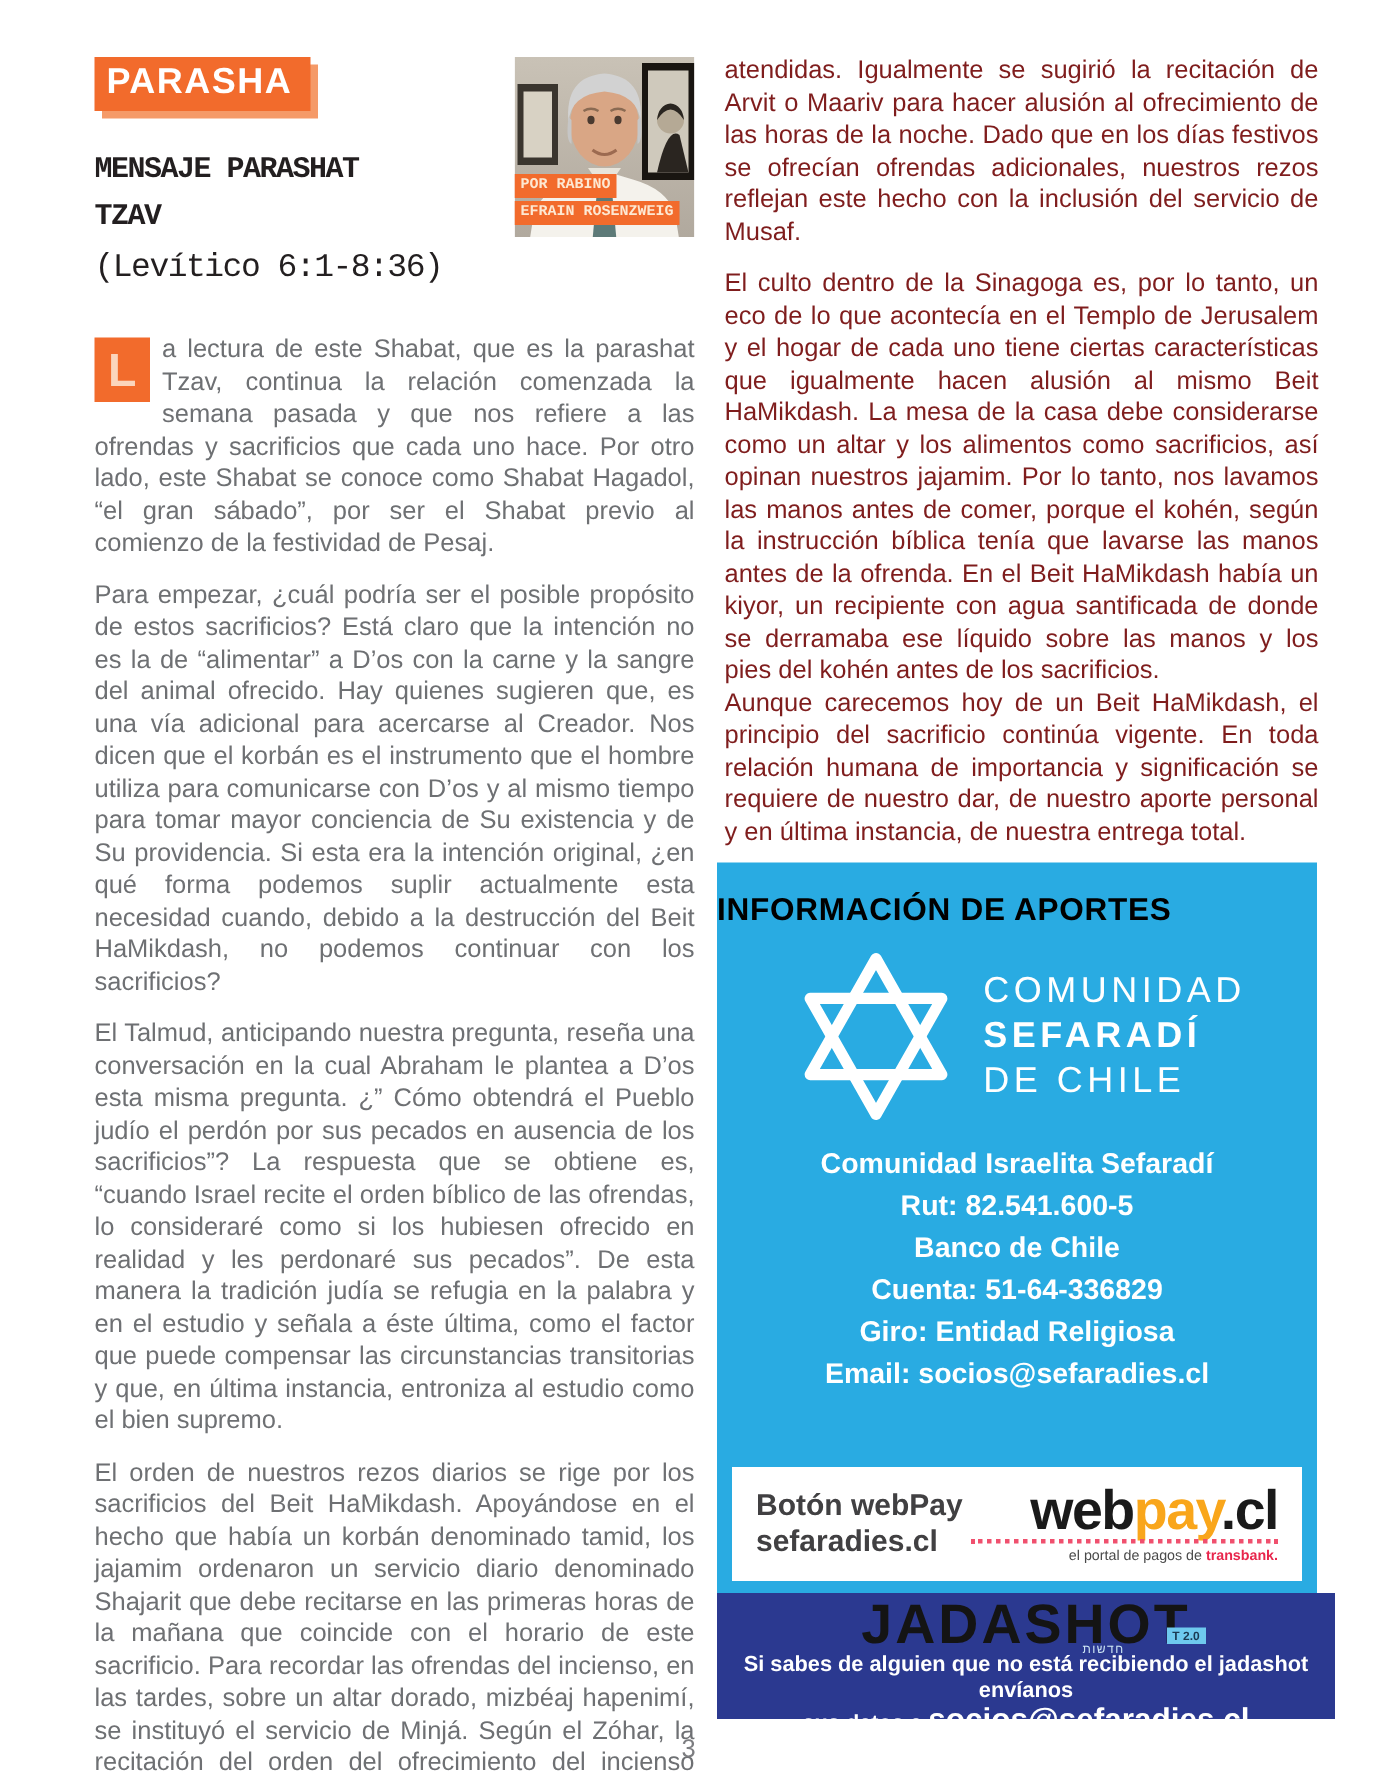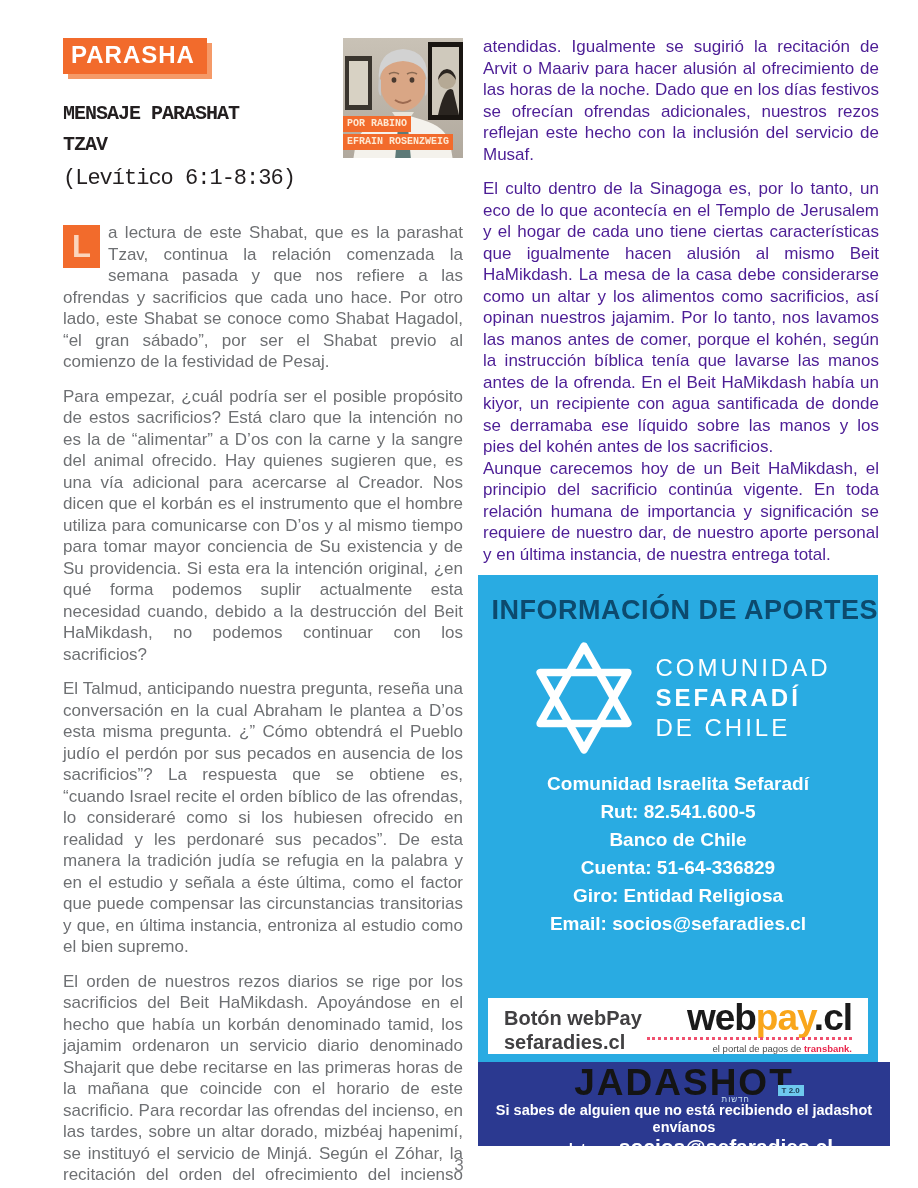--- a/index.html
+++ b/index.html
@@ -25,37 +25,37 @@
 
   .body-text{position:absolute;left:0;top:184px;width:400px;}
   .body-text p{margin:0 0 13px;font-size:17px;line-height:21.5px;color:#6E7073;
         text-align:justify;}
   .dropcap{float:left;width:37px;height:43px;background:#F26B2C;color:#FBD5BC;
         font-weight:bold;font-size:31px;display:flex;align-items:center;justify-content:center;
         margin:3px 8px 1px 0;}
 
   
   .right-col{position:absolute;left:483px;top:36px;width:396px;}
-  .right-col p{margin:0 0 13px;font-size:17px;line-height:21.5px;color:#4c1d95;text-align:justify;}
+  .right-col p{margin:0 0 13px;font-size:17px;line-height:21.5px;color:#7f1d1d;text-align:justify;}
   .right-col p.tight{margin-bottom:0;}
   .closing{text-align:left !important;}
 
   
   .aportes-box{position:absolute;left:-5px;top:539px;width:400px;height:487px;
         background:#29ABE2;box-sizing:border-box;}
-  .aportes-title{color:#0c4a6e;font-weight:bold;font-size:27px;text-align:right;
+  .aportes-title{color:#000000;font-weight:bold;font-size:21px;text-align:left;
         padding-top:20px;letter-spacing:0.5px;}
   .logo-row{display:flex;align-items:center;justify-content:center;margin-top:12px;gap:14px;}
   .logo-text{color:#ffffff;font-size:24px;letter-spacing:3px;line-height:30px;}
   .logo-text .lt-bold{font-weight:bold;}
   .cuotas{color:#ffffff;font-weight:bold;font-size:23px;line-height:28px;text-align:center;margin-top:12px;}
   .details{color:#ffffff;font-weight:bold;font-size:19px;line-height:28px;text-align:center;margin-top:12px;}
 
-  .webpay-box{position:absolute;left:10px;right:10px;bottom:8px;height:56px;background:#ffffff;
-        display:flex;align-items:flex-end;padding:0 16px;box-sizing:border-box;}
+  .webpay-box{position:absolute;left:10px;right:10px;bottom:8px;height:76px;background:#ffffff;
+        display:flex;align-items:center;padding:0 16px;box-sizing:border-box;}
   .webpay-left{font-weight:bold;color:#414042;font-size:20px;line-height:24px;}
   .webpay-right{margin-left:auto;display:flex;flex-direction:column;align-items:flex-end;}
   .webpay-logo{font-size:37px;font-weight:bold;letter-spacing:-1px;line-height:34px;}
   .webpay-logo .w,.webpay-logo .c{color:#1A1A1A;}
   .webpay-logo .p{color:#F9A61B;}
   .dotline{width:205px;border-bottom:3px dotted #F0506E;margin:2px 0 3px;}
   .tagline{font-size:9.5px;color:#4A4A4A;}
   .tagline .tb{color:#E8264C;font-weight:bold;}
 
   

